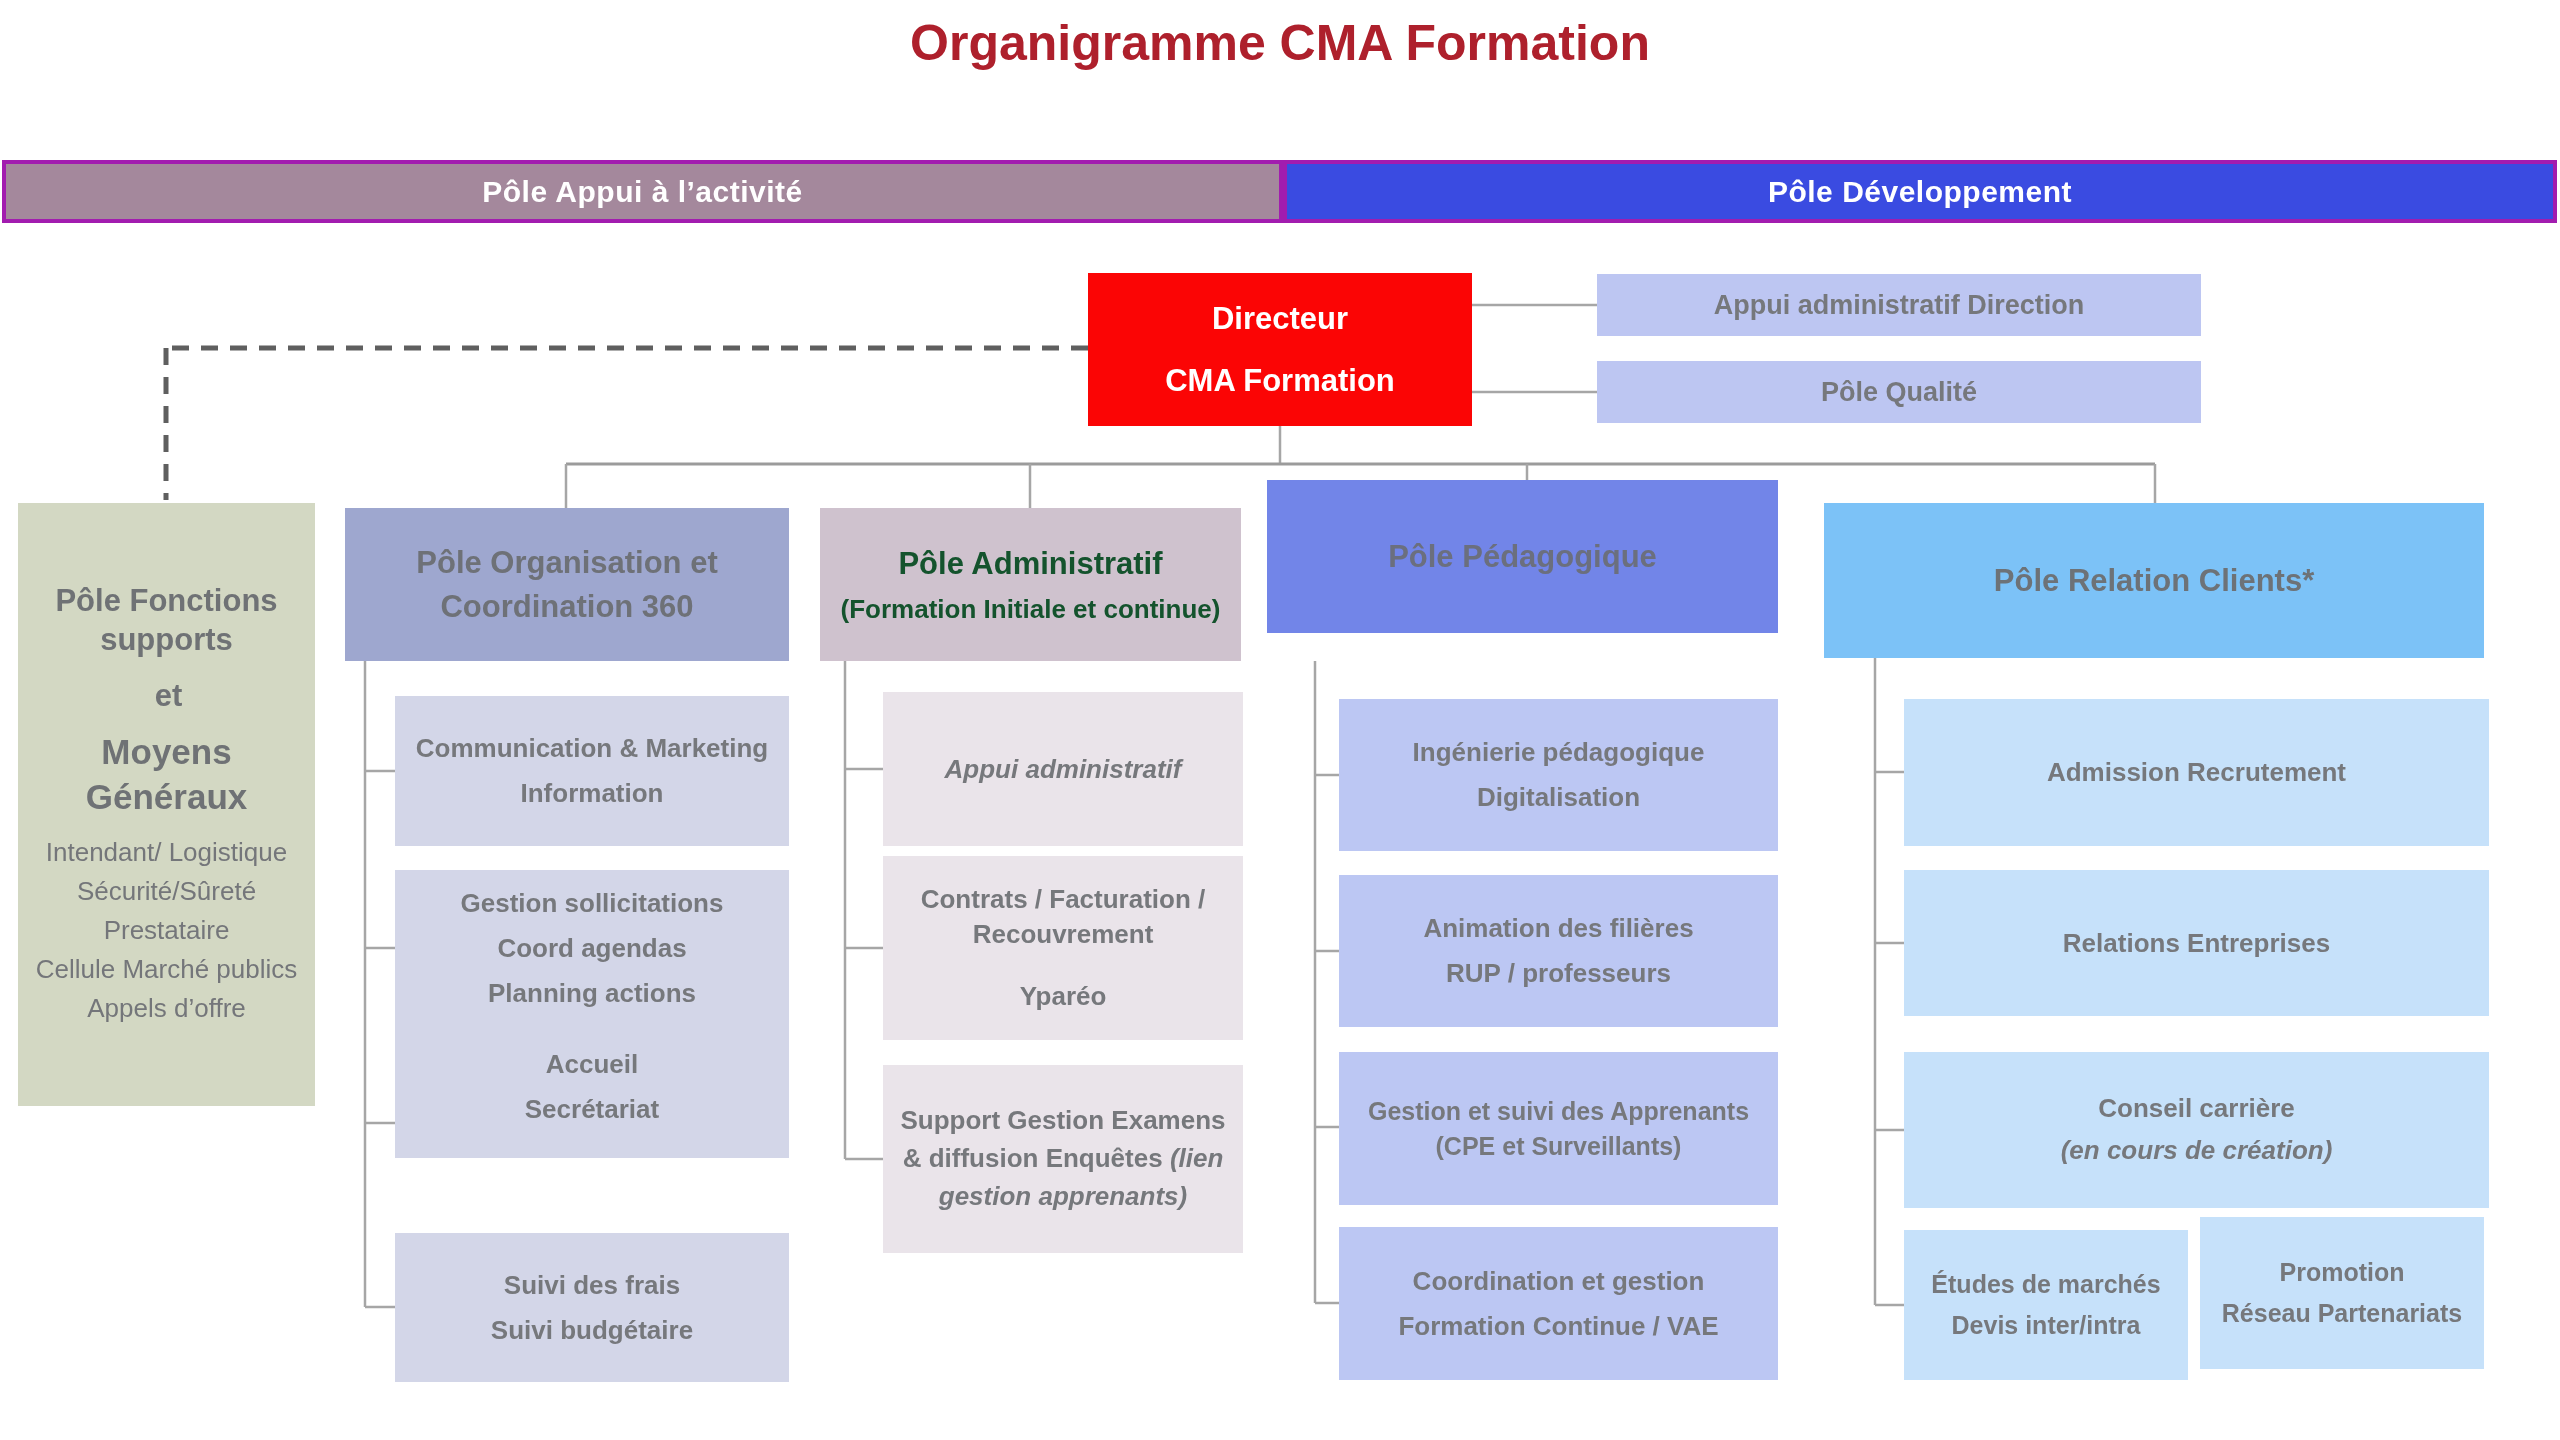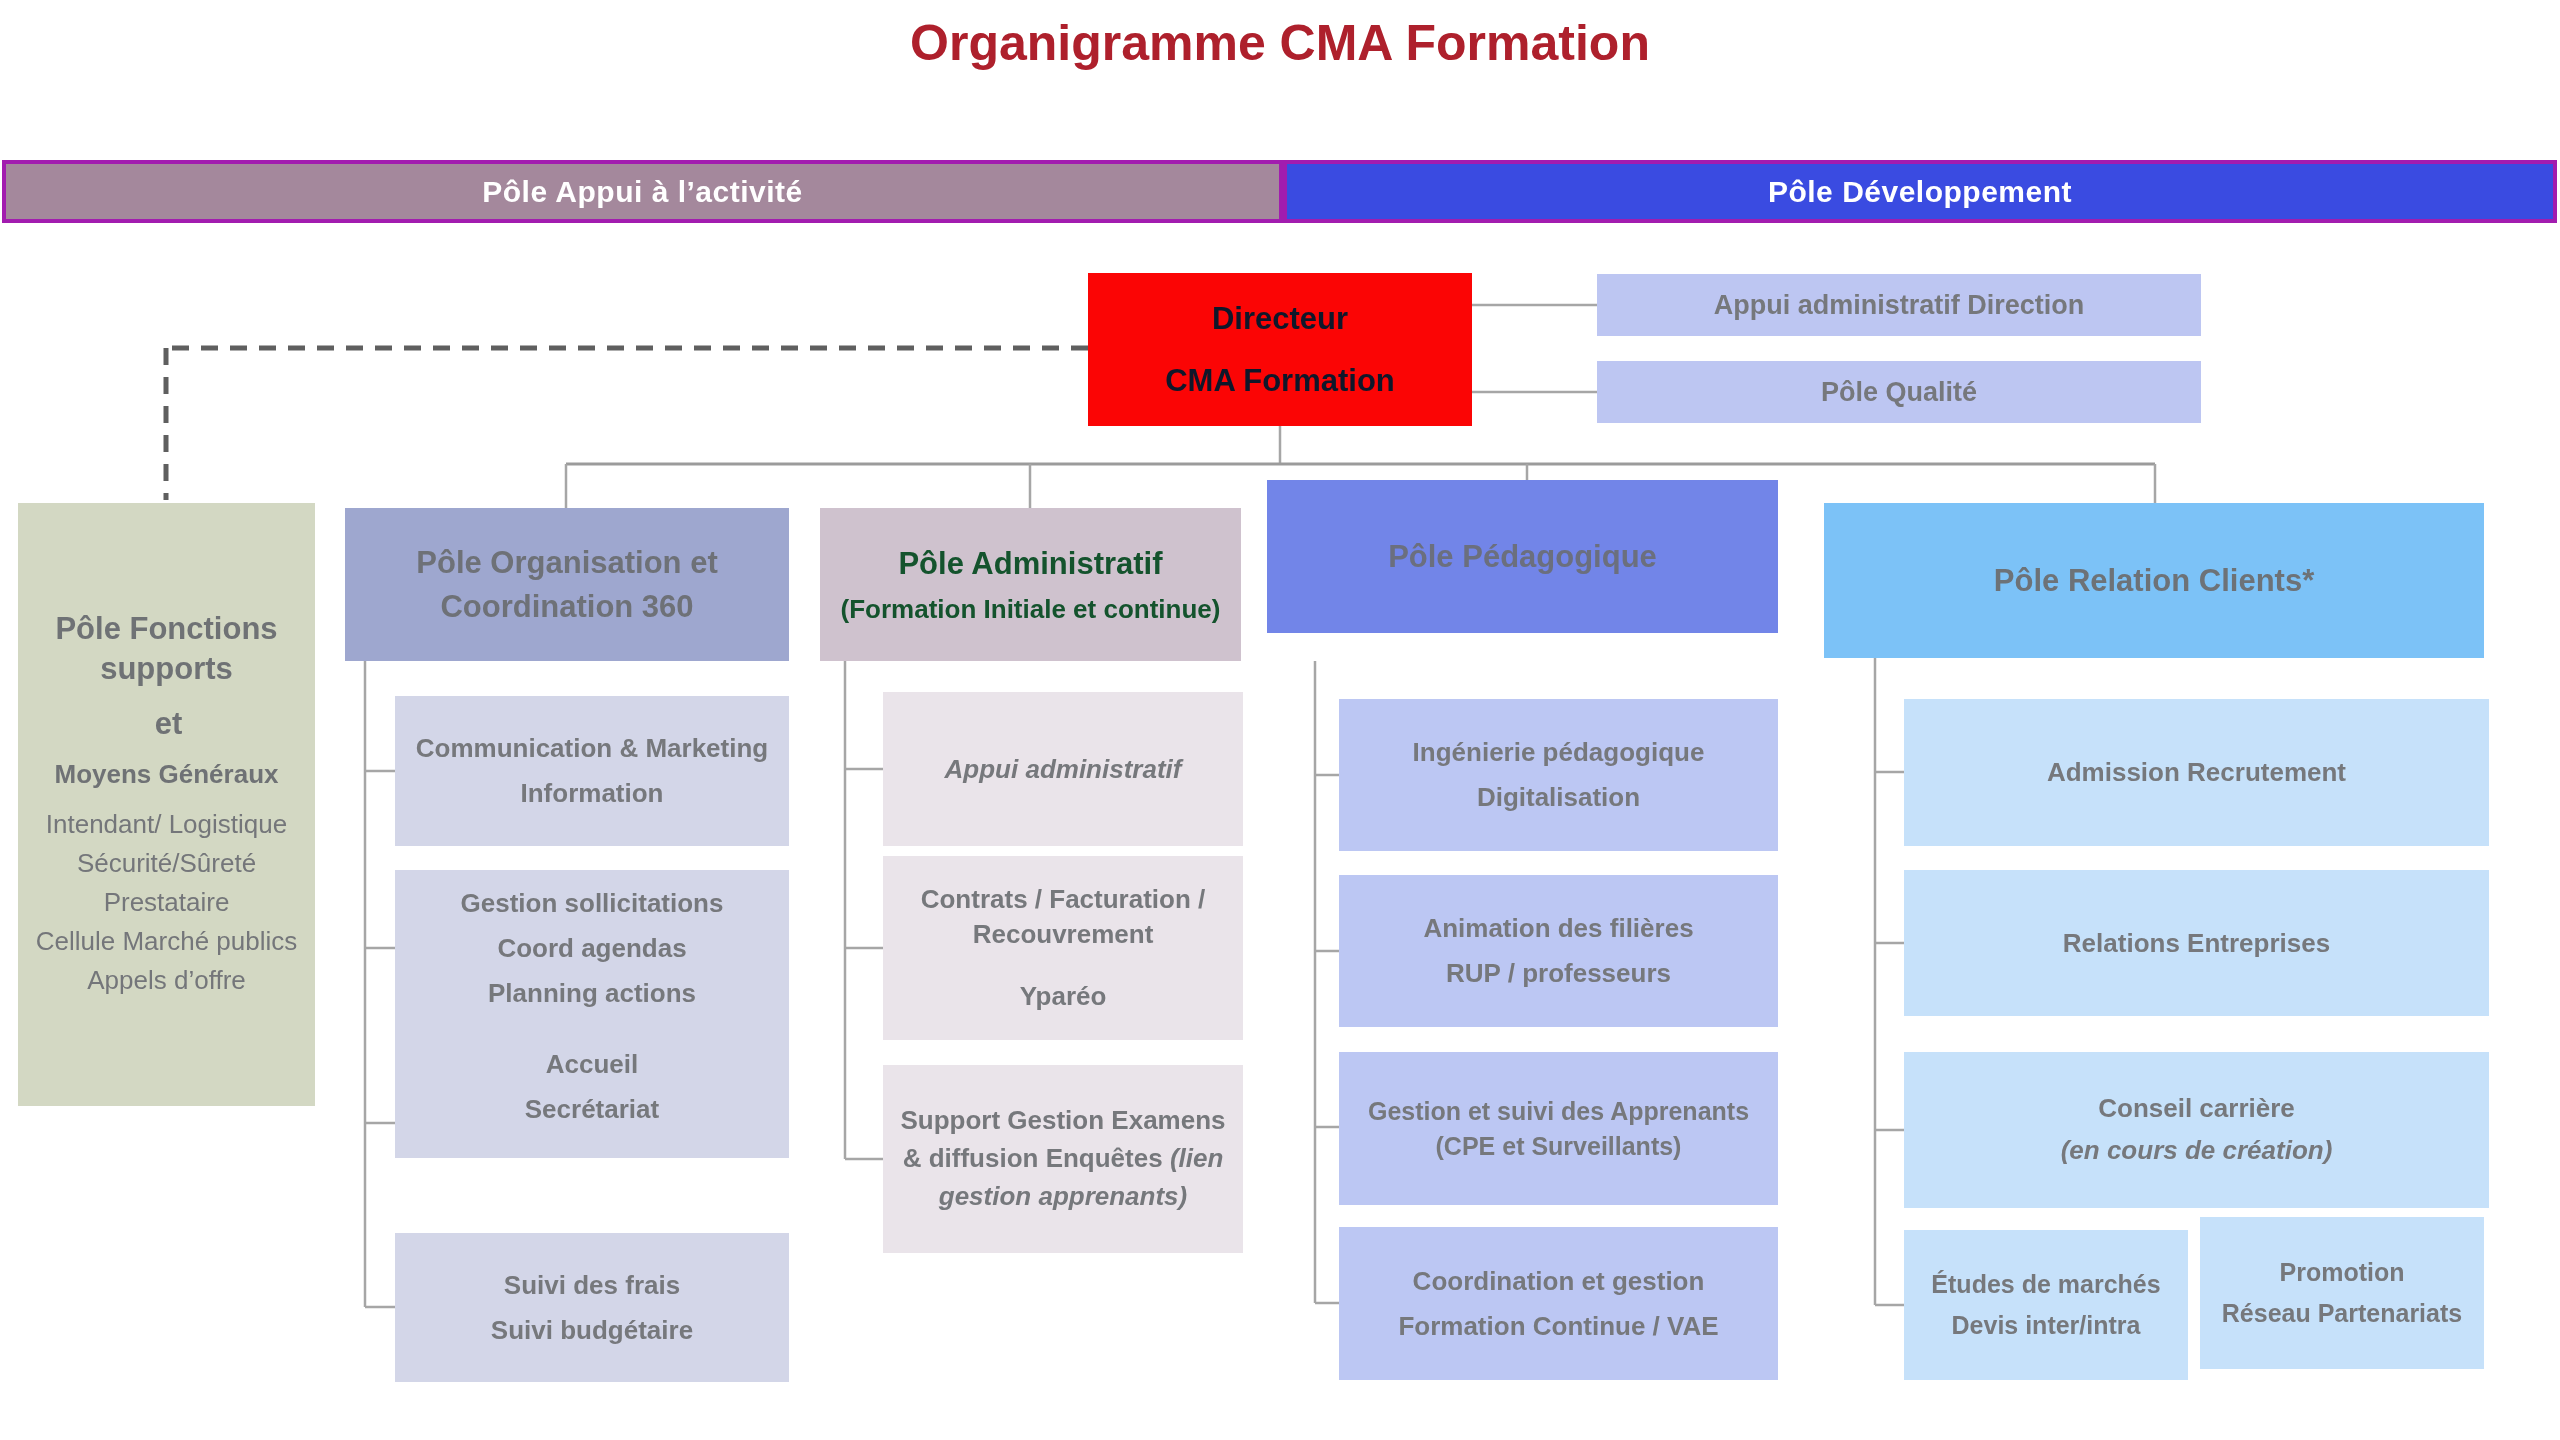--- a/index.html
+++ b/index.html
@@ -13,31 +13,31 @@
   .banner{position:absolute;top:160px;height:63px;display:flex;align-items:center;justify-content:center;
           color:#ffffff;font-size:30px;font-weight:bold;letter-spacing:0.5px;
           border:4px solid #a21caf;box-sizing:border-box;z-index:2;}
   .banner.left{left:2px;width:1281px;background:#a4889c;}
   .banner.right{left:1283px;width:1274px;background:#3a4be1;}
 
   .box{position:absolute;display:flex;flex-direction:column;align-items:center;justify-content:center;
        text-align:center;font-weight:bold;color:#76787c;box-sizing:border-box;z-index:1;padding:6px 14px;}
   .box span{display:block;}
 
-  .director{left:1088px;top:273px;width:384px;height:153px;background:#fb0505;color:#0f172a;
+  .director{left:1088px;top:273px;width:384px;height:153px;background:#fb0505;color:#ffffff;
             font-size:31px;line-height:1.2;gap:24px;}
 
   .dir-unit{left:1597px;width:604px;height:62px;background:#bdc6f2;font-size:27px;}
   .dir-unit.u0{top:274px;}
   .dir-unit.u1{top:361px;}
 
   .support{left:18px;top:503px;width:297px;height:603px;background:#d3d8c3;color:#6f7275;padding:6px 8px;}
   .support .s-h{font-size:31px;line-height:1.28;}
   .support .s-et{margin:16px 0 14px 4px;}
-  .support .s-sub{font-size:26px;margin-bottom:14px;}
+  .support .s-sub{font-size:35px;margin-bottom:14px;}
   .support .s-d{font-size:26px;font-weight:normal;line-height:1.5;color:#74767a;}
 
   .pole-header{font-size:31px;line-height:1.4;}
   .ph0{left:345px;top:508px;width:444px;height:153px;background:#9ea7cf;color:#6e7177;}
   .ph1{left:820px;top:508px;width:421px;height:153px;background:#cfc2ce;color:#14532d;}
   .ph1 .sub{font-size:26px;margin-top:6px;}
   .ph2{left:1267px;top:480px;width:511px;height:153px;background:#7285e8;color:#6b6f7e;}
   .ph3{left:1824px;top:503px;width:660px;height:155px;background:#7cc2f7;color:#6d7277;}
 
   .child{font-size:26px;line-height:1.72;}

